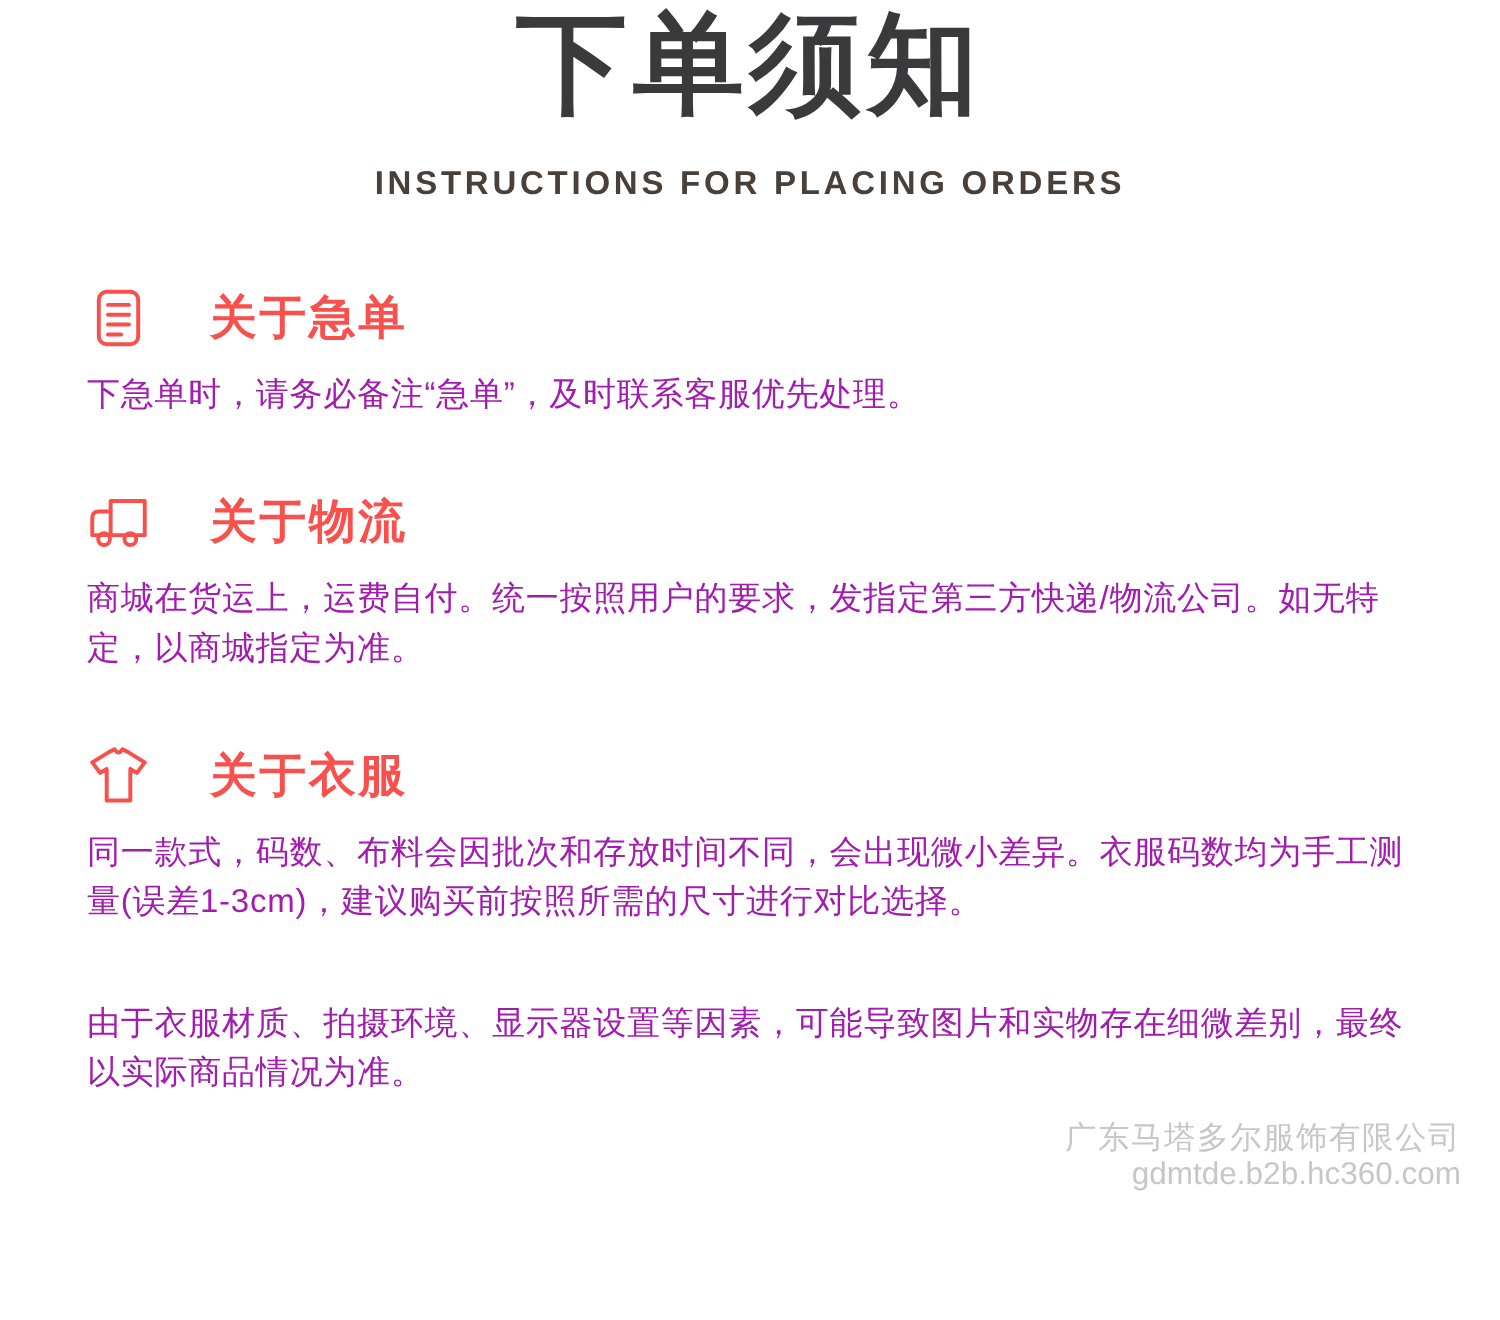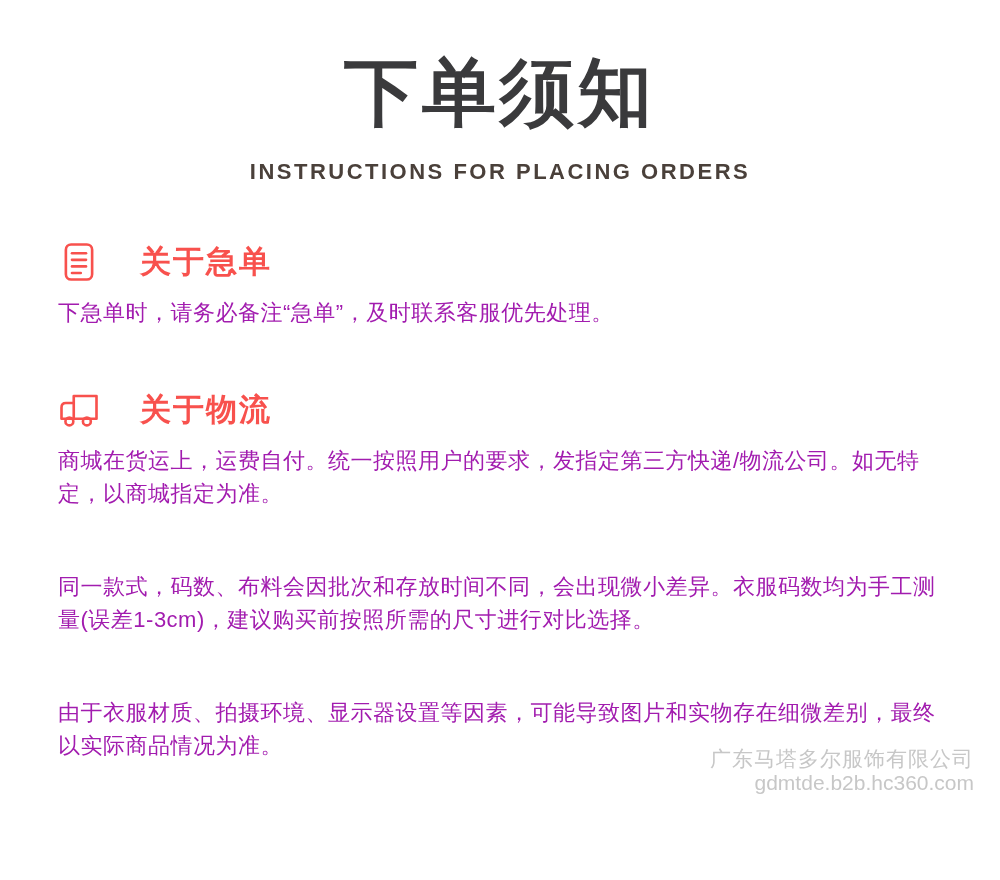--- a/index.html
+++ b/index.html
@@ -8,21 +8,20 @@
     width: 1000px;
     height: 880px;
     position: relative;
     font-family: "Liberation Sans", "DejaVu Sans", sans-serif;
     overflow: hidden;
   }
   .page {
     width: 1000px;
     height: 801px;
     position: relative;
-    padding-top: 50px;
   }
   .main-title {
     text-align: center;
     font-size: 74px;
     font-weight: 900;
     letter-spacing: 4px;
     color: #3a3a3c;
     line-height: 1.15;
   }
   .sub-title {
@@ -30,21 +29,21 @@
     font-size: 22px;
     font-weight: bold;
     letter-spacing: 2.5px;
     color: #4a403a;
     margin-top: 24px;
   }
   .content {
     margin: 0 58px;
   }
   .section {
-    margin-top: 60px;
+    margin-top: 48px;
   }
   .section:first-of-type {
     margin-top: 56px;
   }
   .section-header {
     display: flex;
     align-items: center;
     gap: 40px;
   }
   .section-icon {
@@ -133,20 +132,28 @@
             <circle class="stroke-icon" cx="13" cy="37" r="4.5"></circle>
             <circle class="stroke-icon" cx="33" cy="37" r="4.5"></circle>
           </svg>
         </span>
         <span class="section-heading">关于物流</span>
       </div>
       <p class="section-body">商城在货运上，运费自付。统一按照用户的要求，发指定第三方快递/物流公司。如无特定，以商城指定为准。</p>
     </div>
 
     <div class="section">
+      <div class="section-header">
+        <span class="section-icon">
+          <svg viewBox="0 0 48 48" aria-hidden="true">
+            <path class="stroke-icon" d="M17 6 L21 4 Q24 9 27 4 L31 6 L44 14 L38 22 L33 19 V43 H15 V19 L10 22 L4 14 Z"></path>
+          </svg>
+        </span>
+        <span class="section-heading">关于衣服</span>
+      </div>
       <p class="section-body">同一款式，码数、布料会因批次和存放时间不同，会出现微小差异。衣服码数均为手工测量(误差1-3cm)，建议购买前按照所需的尺寸进行对比选择。</p>
     </div>
 
     <div class="section">
       <p class="section-body">由于衣服材质、拍摄环境、显示器设置等因素，可能导致图片和实物存在细微差别，最终以实际商品情况为准。</p>
     </div>
 
   </div>
 
   <div class="watermark">

